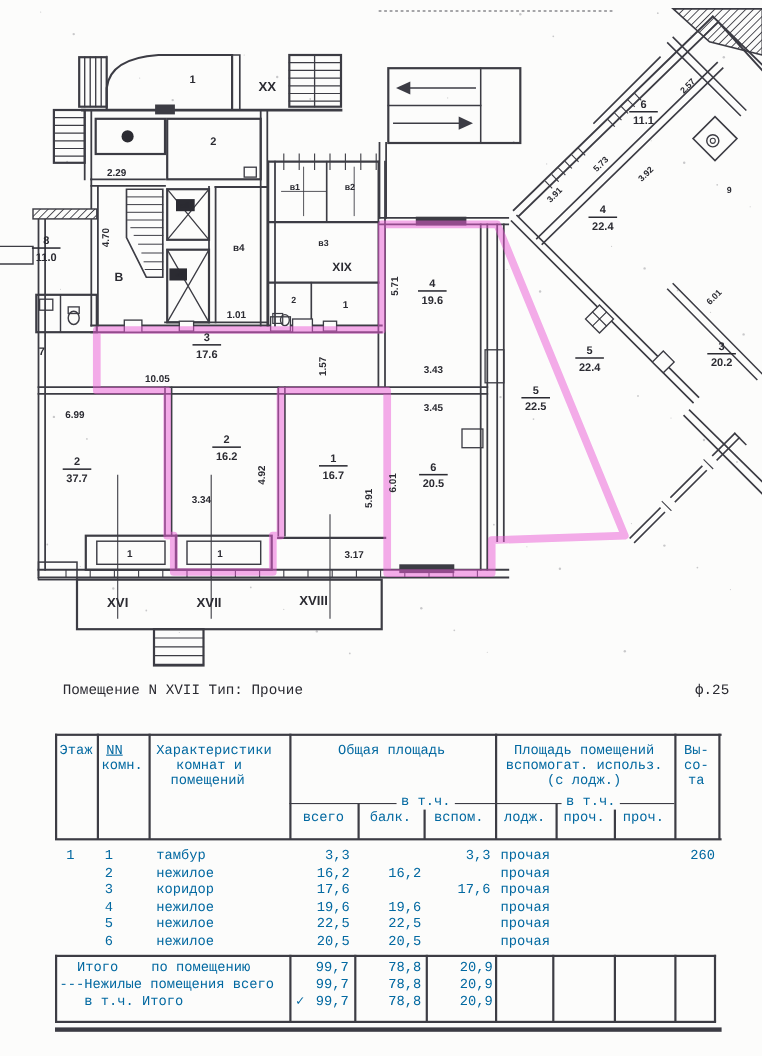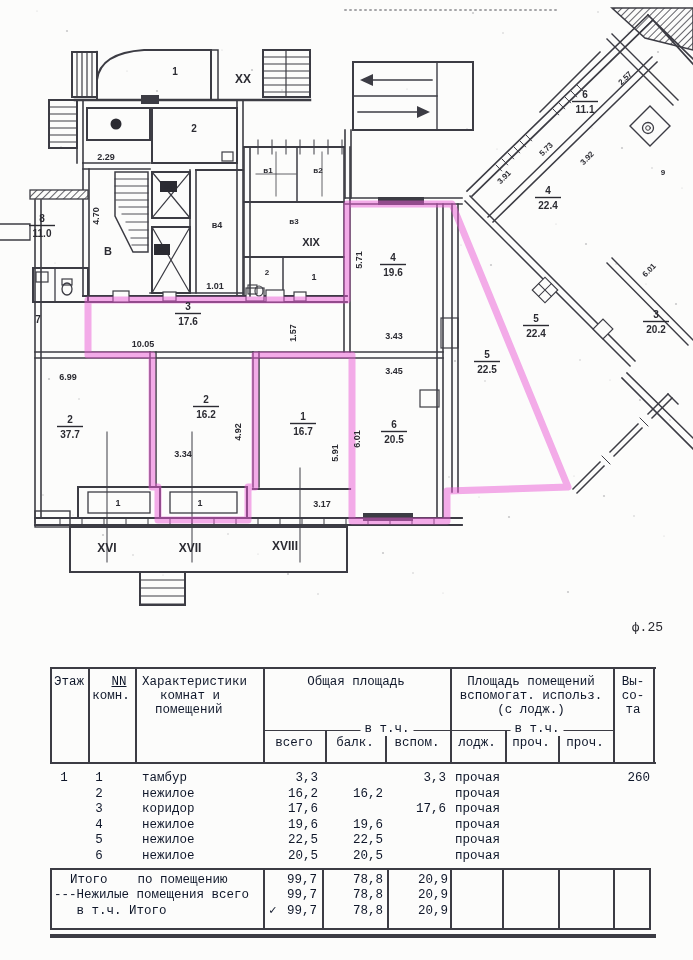--- a/index.html
+++ b/index.html
@@ -1,20 +1,20 @@
 <!DOCTYPE html>
 <html><head>
 <meta charset="utf-8">
 <style>
   html,body{margin:0;padding:0;background:#e8e8e6;}
   #page{position:relative;width:693px;height:960px;background:#fcfcfb;margin:0 auto;overflow:hidden;
         font-family:"Liberation Mono","DejaVu Sans Mono",monospace;color:#25252b;}
   #plan{position:absolute;left:0;top:0;}
   .docline{position:absolute;font-size:13px;white-space:pre;color:#2a2a31;}
-  #table-area{position:absolute;left:50px;top:667px;width:606px;height:290px;font-size:12.5px;color:#0f172a;}
+  #table-area{position:absolute;left:50px;top:667px;width:606px;height:290px;font-size:12.5px;color:#0369a1;}
   #table-area .ln{position:absolute;background:#3c3c44;}
   #table-area span{position:absolute;white-space:pre;line-height:13px;}
   .ctr{transform:translateX(-50%);}
   .vtch{background:#fcfcfb;padding:0 4px;z-index:2;}
   svg text{font-family:"Liberation Sans","DejaVu Sans",sans-serif;fill:#2b2b32;}
 </style>
 </head>
 <body>
 <div id="page">
 
@@ -298,20 +298,21 @@
         <text x="285" y="550" font-size="12" text-anchor="middle" font-weight="600">XVIII</text>
         <text x="506" y="179" font-size="8" text-anchor="middle" font-weight="600" transform="rotate(-45 506 179)">3.91</text>
         <text x="548" y="151" font-size="8" text-anchor="middle" font-weight="600" transform="rotate(-45 548 151)">5.73</text>
         <text x="589" y="160" font-size="8" text-anchor="middle" font-weight="600" transform="rotate(-45 589 160)">3.92</text>
         <text x="627" y="80" font-size="8" text-anchor="middle" font-weight="600" transform="rotate(-45 627 80)">2.57</text>
         <text x="651" y="272" font-size="8" text-anchor="middle" font-weight="600" transform="rotate(-45 651 272)">6.01</text>
         <text x="663" y="175" font-size="8" text-anchor="middle" font-weight="600">9</text>
       </g>
 </svg>
 
+<div class="docline" style="left:57px;top:620px">Помещение N XVII Тип: Прочие</div>
 <div class="docline" style="right:30px;top:620px">ф.25</div>
 
 <div id="table-area">
       <div class="ln" style="left: 0px; top: 0px; width: 606px; height: 2px;"></div>
       <div class="ln" style="left: 0px; top: 95px; width: 606px; height: 2px;"></div>
       <div class="ln" style="left: 213px; top: 63px; width: 187px; height: 1.2px;"></div>
       <div class="ln" style="left: 400px; top: 63px; width: 163px; height: 1.2px;"></div>
       <div class="ln" style="left: 0px; top: 201px; width: 601px; height: 2px;"></div>
       <div class="ln" style="left: 0px; top: 261px; width: 601px; height: 1.5px;"></div>
       <div class="ln" style="left: 0px; top: 267px; width: 606px; height: 3.5px;"></div>
@@ -329,21 +330,21 @@
       <div class="ln" style="left: 0px; top: 201px; width: 2px; height: 61px;"></div>
       <div class="ln" style="left: 213px; top: 201px; width: 1.5px; height: 61px;"></div>
       <div class="ln" style="left: 272px; top: 201px; width: 1.5px; height: 61px;"></div>
       <div class="ln" style="left: 337px; top: 201px; width: 1.5px; height: 61px;"></div>
       <div class="ln" style="left: 400px; top: 201px; width: 1.5px; height: 61px;"></div>
       <div class="ln" style="left: 452px; top: 201px; width: 1.5px; height: 61px;"></div>
       <div class="ln" style="left: 508px; top: 201px; width: 1.5px; height: 61px;"></div>
       <div class="ln" style="left: 563px; top: 201px; width: 1.5px; height: 61px;"></div>
       <div class="ln" style="left: 599px; top: 201px; width: 2px; height: 61px;"></div>
       <span class="ctr" style="left: 19px; top: 9px;">Этаж</span>
-      <span class="ctr" style="left: 69px; top: 9px; text-decoration: underline;">NN</span>
+      <span class="ctr" style="left: 54px; top: 9px; text-decoration: underline;">NN</span>
       <span class="ctr" style="left: 61px; top: 23px;">комн.</span>
       <span style="left: 92px; top: 9px;">Характеристики</span>
       <span style="left: 110px; top: 23px;">комнат и</span>
       <span style="left: 105px; top: 37px;">помещений</span>
       <span class="ctr" style="left: 306px; top: 9px;">Общая площадь</span>
       <span class="ctr" style="left: 481px; top: 9px;">Площадь помещений</span>
       <span class="ctr" style="left: 481px; top: 23px;">вспомогат. использ.</span>
       <span class="ctr" style="left: 481px; top: 37px;">(с лодж.)</span>
       <span class="ctr" style="left: 583px; top: 9px;">Вы-</span>
       <span class="ctr" style="left: 583px; top: 23px;">со-</span>

